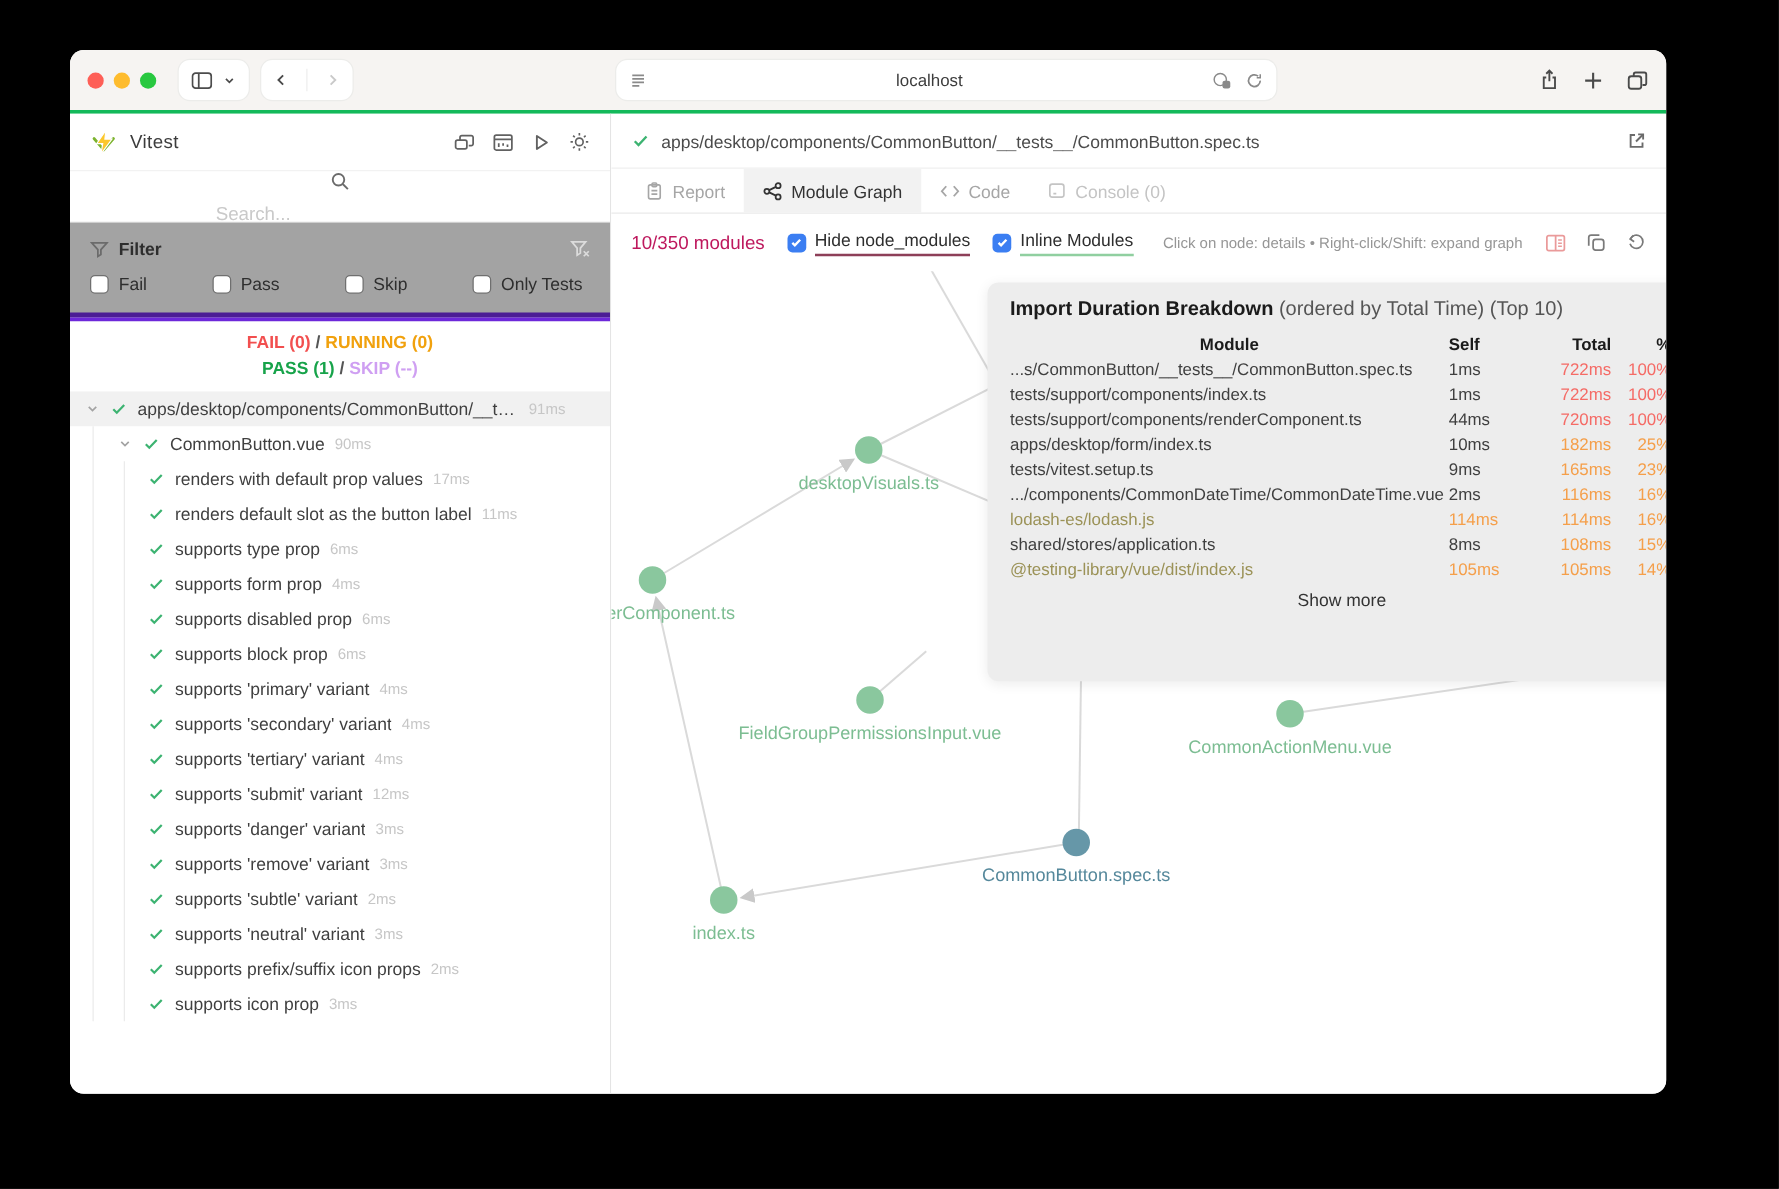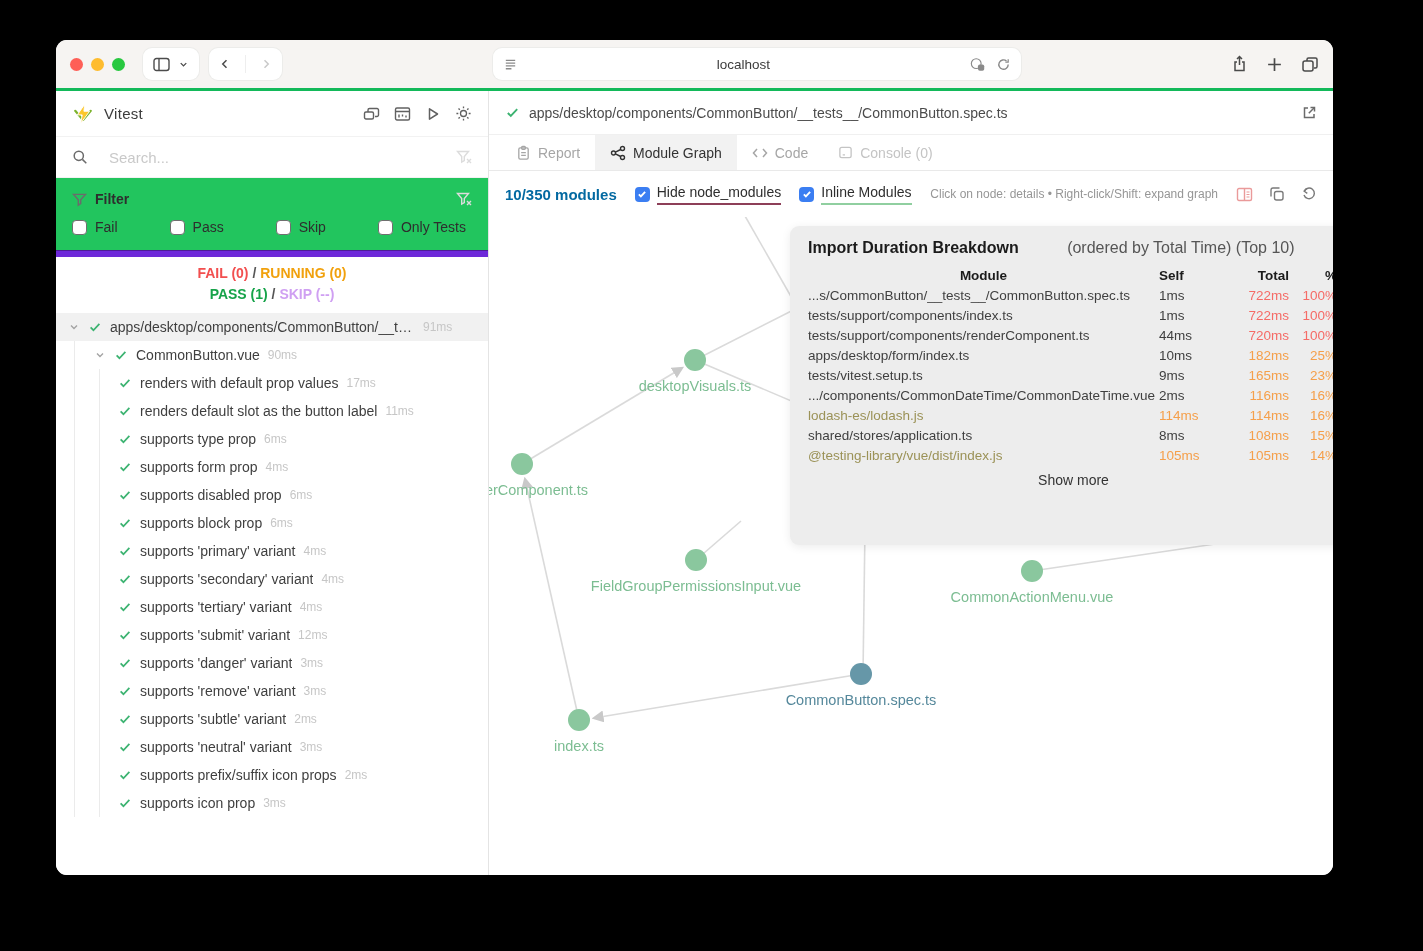--- a/index.html
+++ b/index.html
@@ -24,34 +24,34 @@
 
   .progress { height:3px; background:#13b95a; }
 
   .content { display:flex; height:784px; }
 
   
   .sidebar { width:433px; border-right:1px solid #e4e4e4; display:flex; flex-direction:column; background:#fff; }
   .vheader { height:45px; display:flex; align-items:center; padding:0 16px; gap:10px; }
   .vtitle { font-size:15px; color:#3c3c3c; letter-spacing:.3px; }
   .vicons { margin-left:auto; display:flex; gap:14px; color:#616161; align-items:center; }
-  .searchrow { height:42px; display:flex; align-items:center; gap:21px; padding:0 16px; border-top:1px solid #f2f2f2; border-bottom:1px solid #f2f2f2; }
+  .searchrow { height:42px; display:flex; align-items:center; gap:10px; padding:0 16px; border-top:1px solid #f2f2f2; border-bottom:1px solid #f2f2f2;flex-direction:column; }
   .searchrow input { border:none; outline:none; flex:1; font-size:15px; color:#444; font-family:inherit; background:transparent; }
   .searchrow input::placeholder { color:#c9c9c9; }
   .icon-dim { color:#dcdcdc; }
   .icon-mid { color:#6b6b6b; }
 
-  .filterblock { padding:8px 16px 8px 16px; background:#22c55e; border-bottom:1px solid #4c1d95; }
+  .filterblock { padding:8px 16px 8px 16px; background:#a3a3a3; border-bottom:4px solid #4c1d95; }
   .filtertop { height:26px; display:flex; align-items:center; gap:8px; }
   .filtertitle { font-size:14px; font-weight:bold; color:#2e2e2e; }
   .filteropts { height:30px; display:flex; align-items:center; justify-content:space-between; padding-right:6px; }
   .fopt { display:flex; align-items:center; gap:8px; font-size:14px; color:#2e2e2e; cursor:pointer; }
   .cb { width:15px; height:15px; border:1.6px solid #6f6f6f; border-radius:4px; background:#fff; }
 
-  .summary { text-align:center; padding:6px 0 8px; border-top:6px solid #6d28d9; font-size:14px; font-weight:bold; line-height:21px; }
+  .summary { text-align:center; padding:6px 0 8px; border-top:3px solid #6d28d9; font-size:14px; font-weight:bold; line-height:21px; }
   .c-fail{color:#f24f4f}.c-run{color:#f1a10d}.c-pass{color:#17a34a}.c-skip{color:#cf9ff2}
   .c-slash{color:#555; font-weight:bold;}
 
   .tree { position:relative; flex:1; overflow:hidden; font-size:14px; color:#3f3f3f; }
   .guide { position:absolute; width:1px; background:#ebebeb; }
   .trow { height:28px; display:flex; align-items:center; gap:8px; padding-right:10px; cursor:pointer; }
   .trow.selected { background:#f1f1f1; }
   .r-root { padding-left:12px; }
   .r-suite{ padding-left:38px; }
   .r-test { padding-left:62px; }
@@ -70,38 +70,38 @@
   .tab.dim { color:#c4c4c4; }
 
   .grapharea { position:absolute; left:0; right:0; top:80px; bottom:0; overflow:hidden; }
   #graph-svg { position:absolute; left:0; top:0; z-index:1; }
   .edge { stroke:#dadada; stroke-width:1.6; }
   circle.node.green{ fill:#8ac79e; } circle.node.teal{ fill:#6697a8; }
   text.nlabel { font-size:14.5px; font-family:"Liberation Sans",sans-serif; }
   .nlabel.green{ fill:#7cbd92; } .nlabel.teal{ fill:#55889b; }
 
   .gtoolbar { position:relative; z-index:2; height:46px; background:#fff; display:flex; align-items:center; padding:0 16px; gap:18px; }
-  .modcount { font-size:15px; font-weight:bold; color:#0369a1; }
+  .modcount { font-size:15px; font-weight:normal; color:#be185d; }
   .cbopt { display:flex; align-items:center; gap:7px; cursor:pointer; }
   .bluecb { width:15px; height:15px; border-radius:4px; background:#3b7ef2; display:flex; align-items:center; justify-content:center; flex:none; }
   .cbl { font-size:14px; color:#2e2e2e; padding-bottom:3px; border-bottom:2px solid transparent; }
   .ul-red { border-bottom-color:#8d3f58; }
   .ul-green { border-bottom-color:#90cfa0; }
   .hint { margin-left:auto; font-size:12px; color:#969696; }
   .gicons { display:flex; gap:16px; align-items:center; }
   .icon-red { color:#ea9a9a; }
   .icon-gray { color:#7a7a7a; }
 
   
   .panel { position:absolute; z-index:3; left:301px; top:55px; width:567px; height:319px;
            background:#ededed; border-radius:9px; padding:13px 18px 10px;
            box-shadow:0 2px 10px rgba(0,0,0,.08); }
   .ptitle { font-size:16px; color:#1b1b1b; }
   .ptitle b { font-weight:bold; }
-  .psub { font-weight:normal; color:#555;margin-left:44px; }
+  .psub { font-weight:normal; color:#555; }
   .ptable { width:100%; border-collapse:collapse; margin-top:9px; table-layout:fixed; }
   .ptable th { font-size:13.5px; color:#1b1b1b; font-weight:bold; padding:2px 0; }
   .ptable td { font-size:13.5px; padding:2.5px 0; white-space:nowrap; overflow:hidden; }
   .col-mod{ width:auto; text-align:left;margin-left:12px; } th.col-mod{ text-align:center; }
   .col-self{ width:64px; text-align:left; }
   .col-tot{ width:66px; text-align:right; }
   .col-pct{ width:50px; text-align:right; padding-right:2px !important; }
   .m-norm{color:#3f3f3f} .m-olive{color:#9b9257}
   .v-dark{color:#3f3f3f} .v-red{color:#f56b66} .v-orange{color:#f59f4a}
   .showmore { text-align:center; font-size:14px; color:#333; margin-top:7px; cursor:pointer; }

